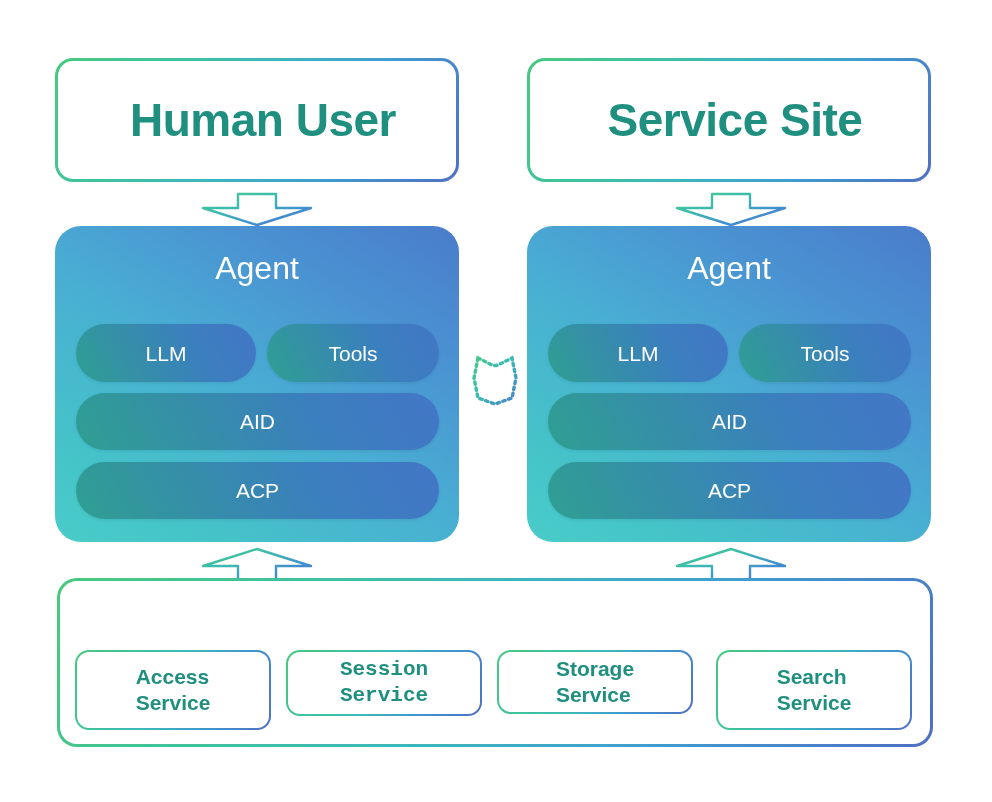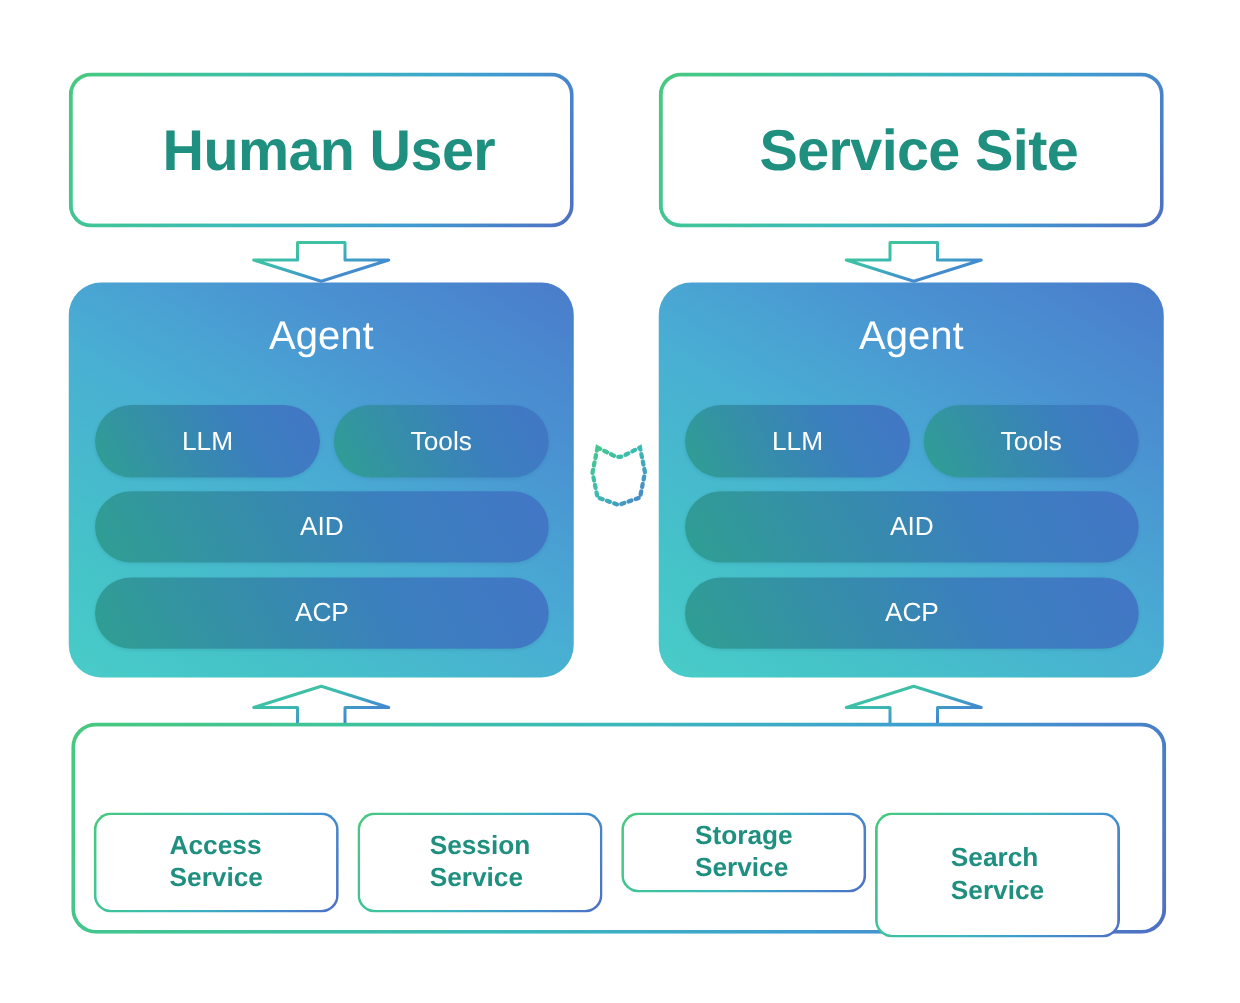--- a/index.html
+++ b/index.html
@@ -202,29 +202,29 @@
   </svg>
 
   <div class="node outline-box" style="left:57px; top:578px; width:876px; height:169px; border-radius:20px; display:block;">
 
 
     <div class="service-box" style="left:15px; top:69px; width:196px; height:80px;">
       <span class="service-label">Access
 Service</span>
     </div>
 
-    <div class="service-box" style="left:226px; top:69px; width:196px; height:80px;">
+    <div class="service-box" style="left:226px; top:69px; width:196px; height:66px;font-family:Liberation Mono, monospace;">
       <span class="service-label">Session
 Service</span>
     </div>
 
     <div class="service-box" style="left:437px; top:69px; width:196px; height:64px;">
       <span class="service-label">Storage
 Service</span>
     </div>
 
-    <div class="service-box" style="left:640px; top:69px; width:196px; height:100px;">
+    <div class="service-box" style="left:656px; top:69px; width:196px; height:80px;">
       <span class="service-label">Search
 Service</span>
     </div>
   </div>
 
 </div>
 
 </body></html>

